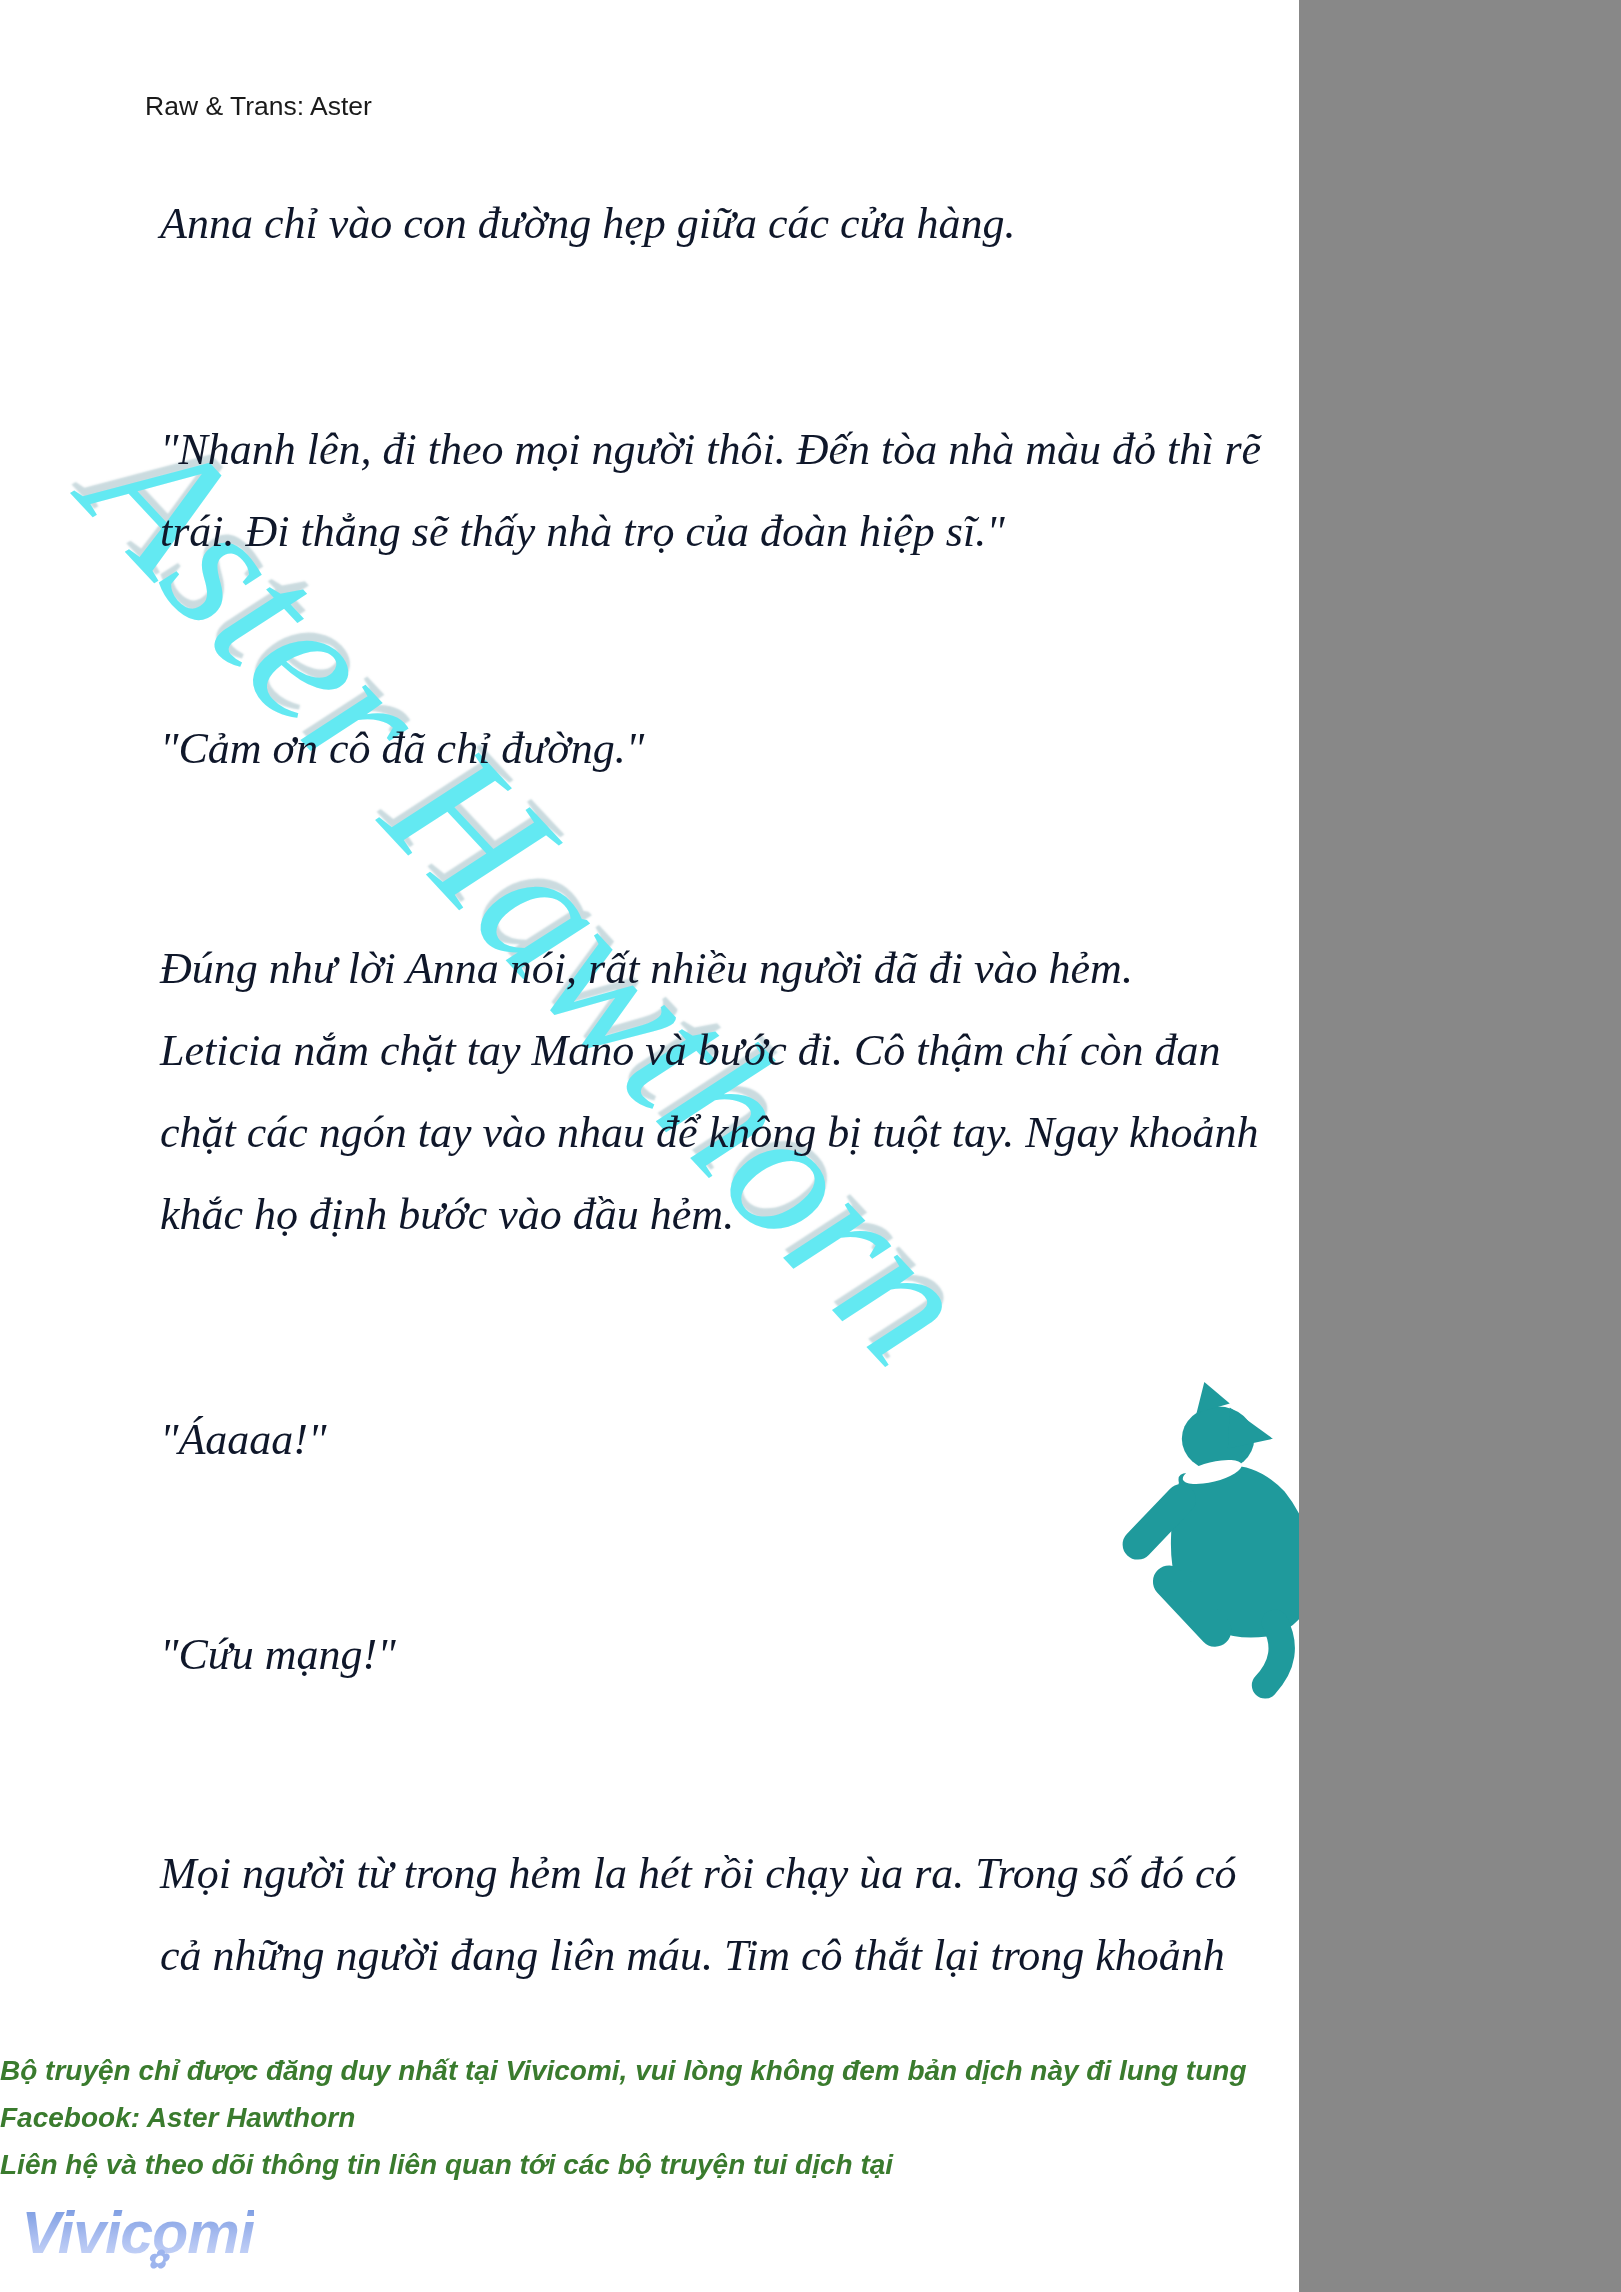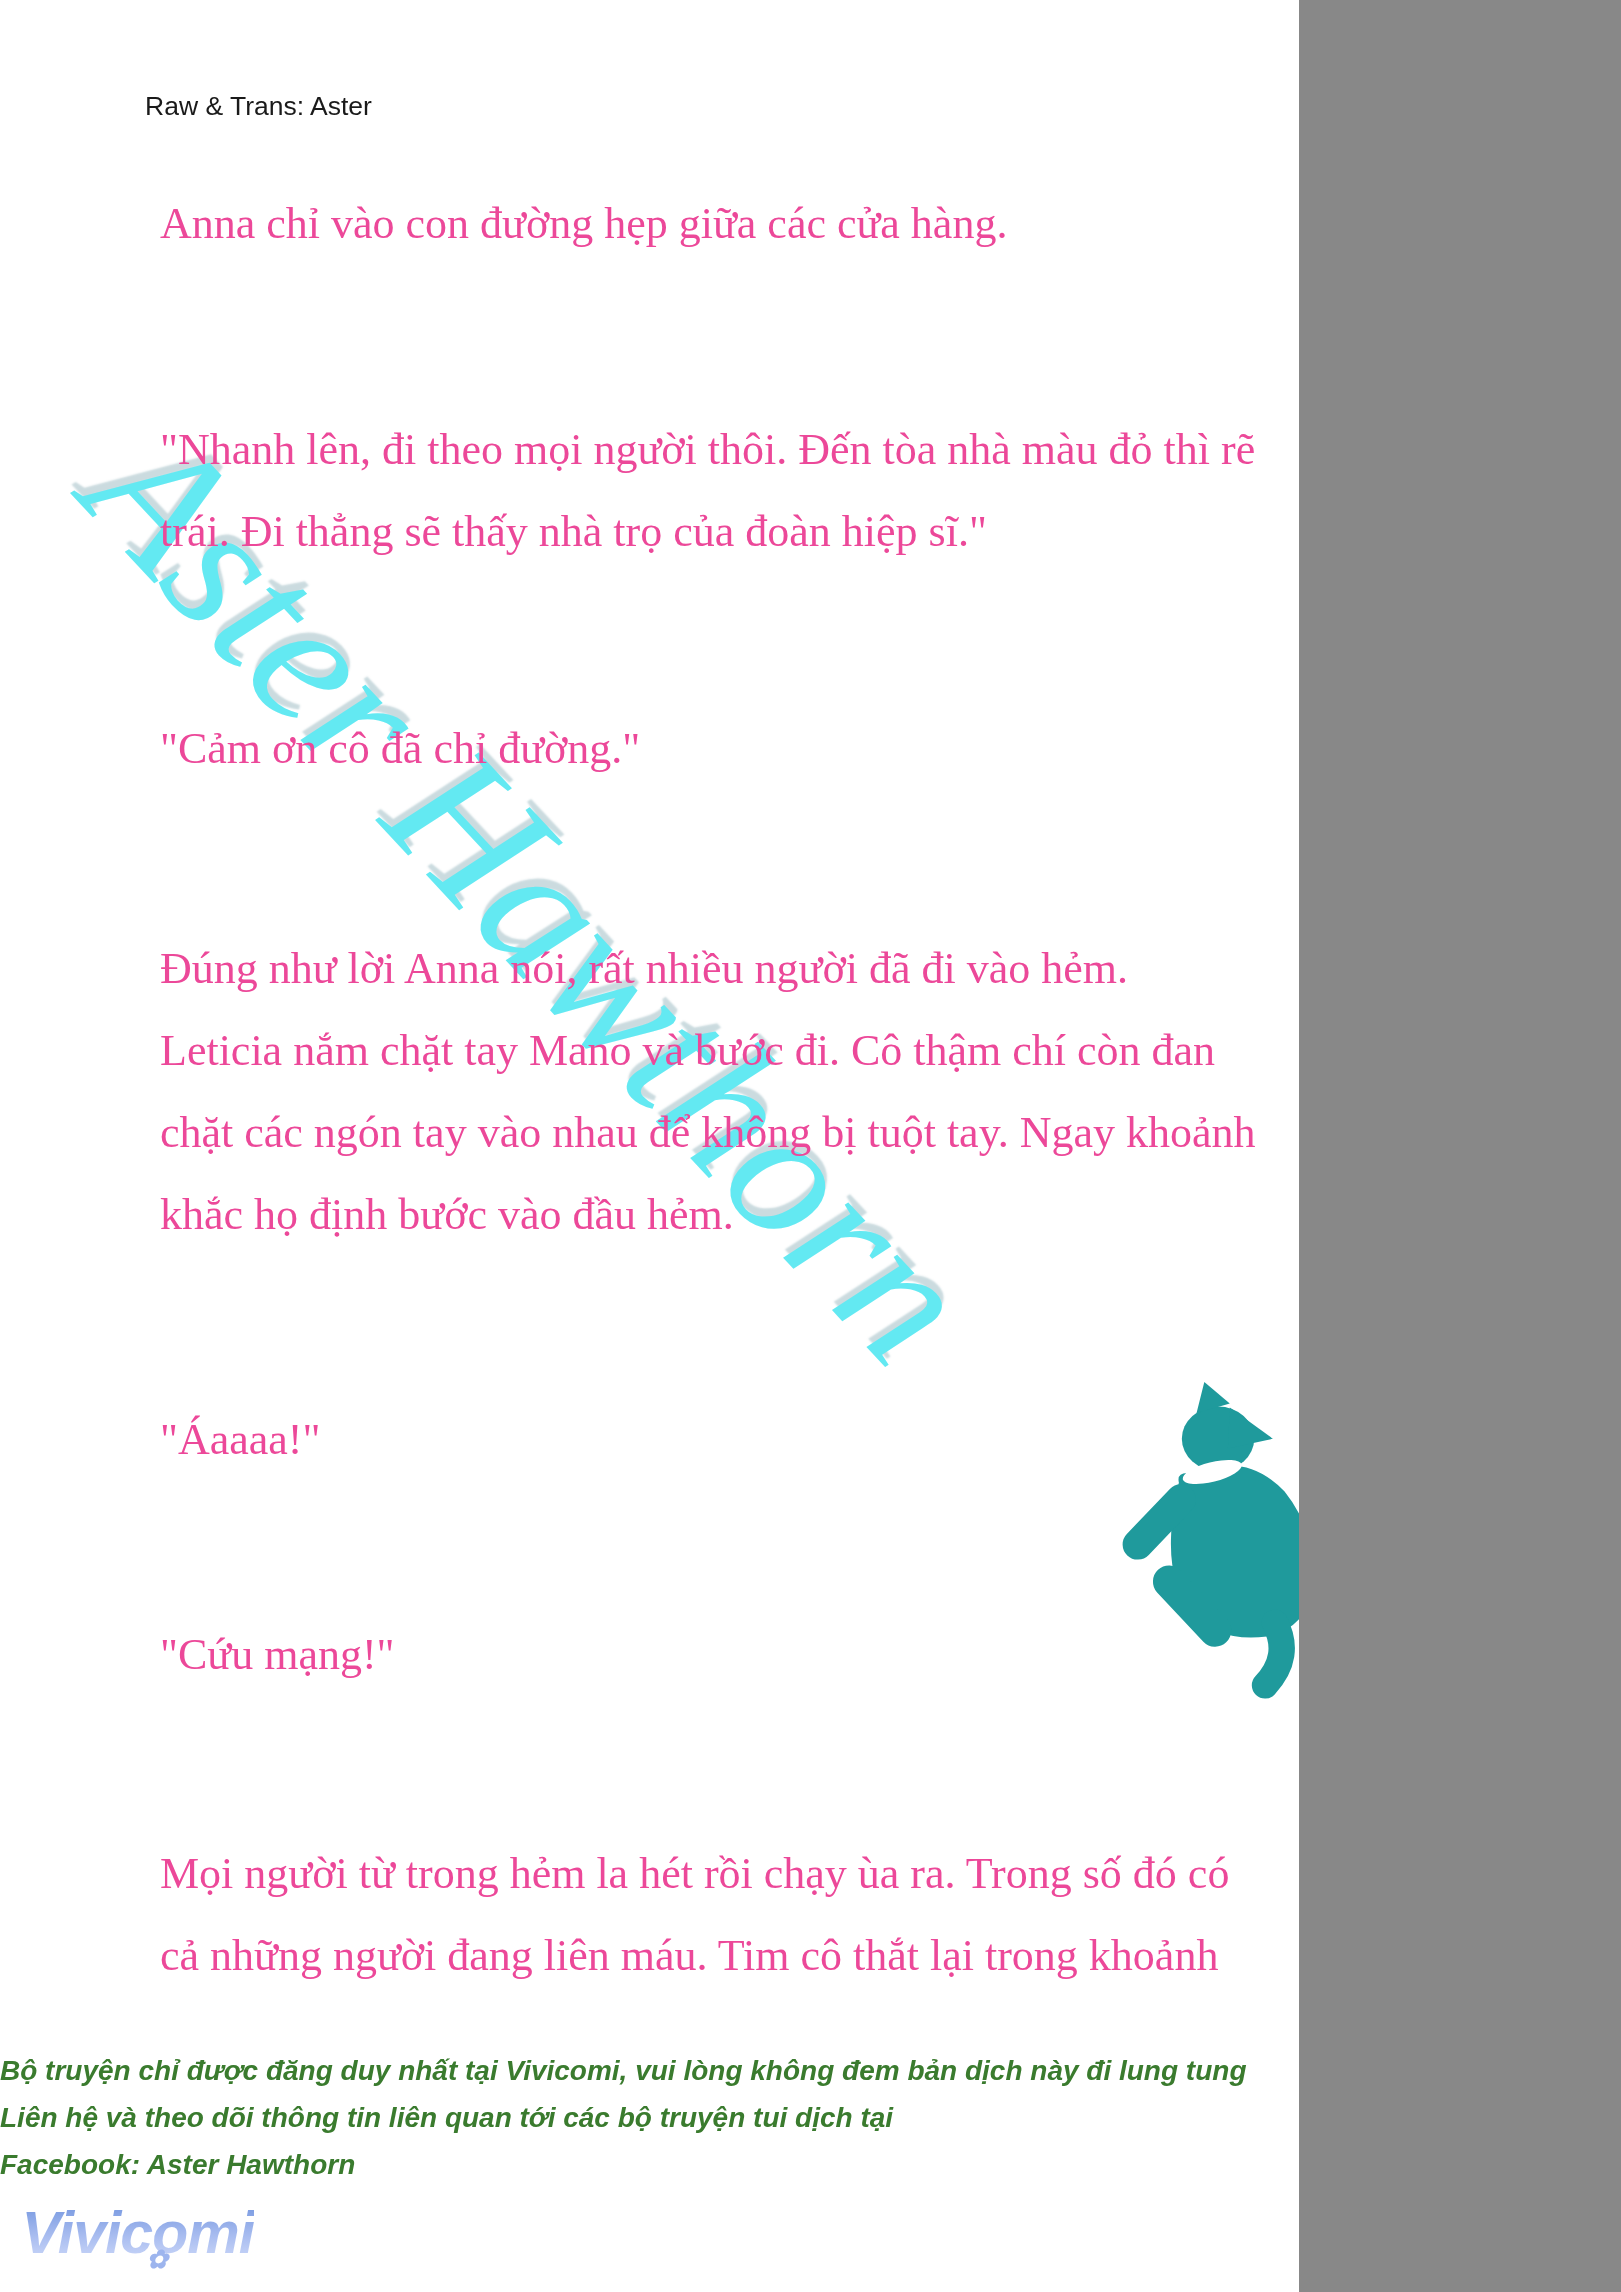--- a/index.html
+++ b/index.html
@@ -23,23 +23,24 @@
     font-size:186px;line-height:1;
     color:#63e9f2;
     white-space:nowrap;
     transform:rotate(47deg);
     transform-origin:left top;
     text-shadow:-4.9px -6.9px 2px rgba(140,175,185,0.45);
     z-index:1;
   }
   .para{
     position:absolute;left:160px;margin:0;
-    font-size:44px;line-height:82px;color:#ec4899;
+    font-size:44px;line-height:82px;color:#0f172a;
     white-space:pre;
     z-index:2;
+    font-style:italic;
   }
   .cat{
     position:absolute;left:1120px;top:1380px;
     z-index:2;
   }
   .footer{
     position:absolute;left:0;top:2047px;width:1621px;
     text-align:left;
     font-family:"Liberation Sans", sans-serif;
     font-weight:bold;font-style:italic;
@@ -93,22 +94,22 @@
       <path d="M60,105 Q57,92 76,96 Q128,72 168,114 Q203,158 197,214 Q189,254 150,262 Q100,268 74,239 Q50,210 52,160 Q53,126 60,105 Z"></path>
       <line x1="62" y1="122" x2="18" y2="168" stroke="#1f9a9c" stroke-width="31" stroke-linecap="round"></line>
       <line x1="50" y1="206" x2="97" y2="256" stroke="#1f9a9c" stroke-width="33" stroke-linecap="round"></line>
       <path d="M158,248 Q176,282 148,312" stroke="#1f9a9c" stroke-width="27" stroke-linecap="round" fill="none"></path>
       <ellipse cx="94" cy="94" rx="31" ry="10" fill="#ffffff" transform="rotate(-14 94 94)"></ellipse>
     </g>
   </svg>
 
   <div class="footer">
     <div>Bộ truyện chỉ được đăng duy nhất tại Vivicomi, vui lòng không đem bản dịch này đi lung tung</div>
+    <div>Facebook: Aster Hawthorn</div>
     <div>Liên hệ và theo dõi thông tin liên quan tới các bộ truyện tui dịch tại</div>
-    <div>Facebook: Aster Hawthorn</div>
   </div>
 
   <div class="logo">
     <span>Vivicomi</span>
     <span class="flower">✿</span>
   </div>
 
 </div>
 
 

